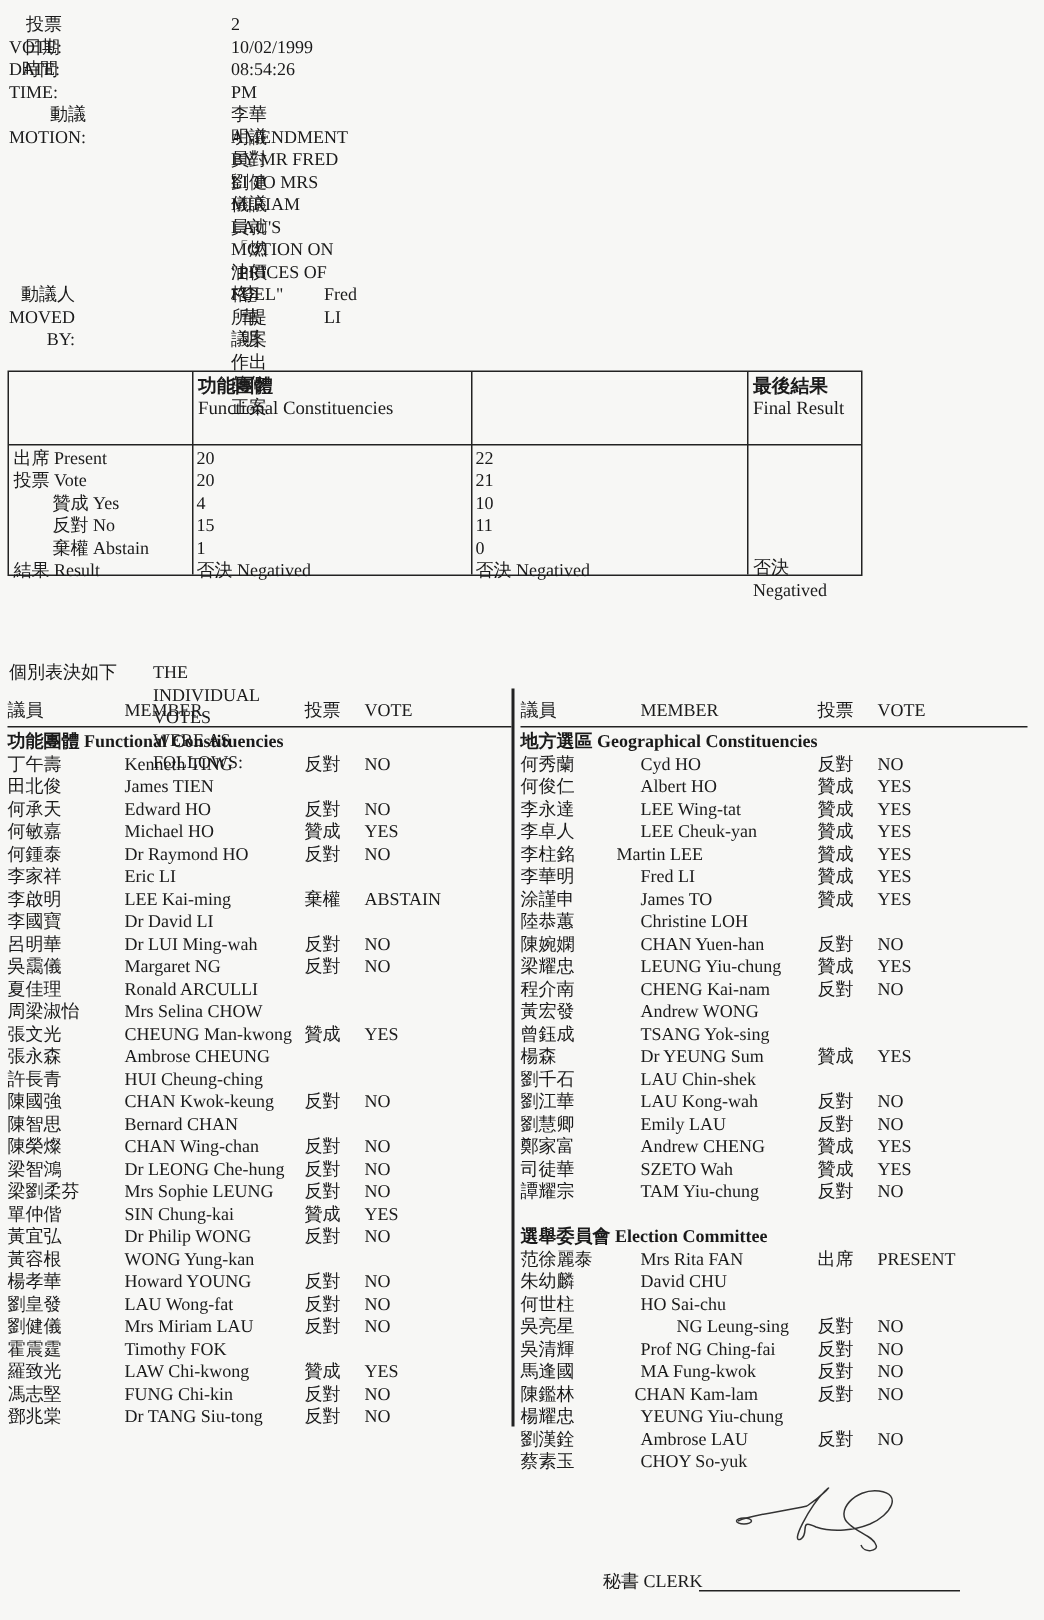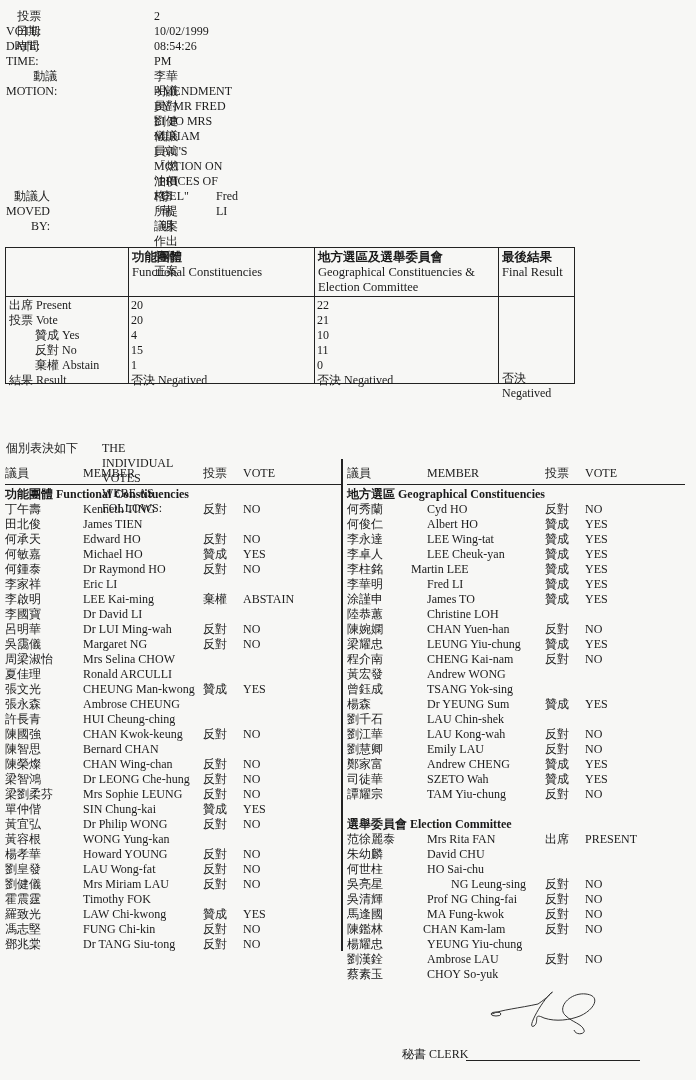--- a/index.html
+++ b/index.html
@@ -76,25 +76,20 @@
 <div class="summary">
   <div class="vline" style="left:122px"></div>
   <div class="vline" style="left:308px"></div>
   <div class="vline" style="left:492px"></div>
   <div class="hline"></div>
 
   <div class="colhead" style="left:126px">
     <div class="zh">功能團體</div>
     <div>Functional Constituencies</div>
   </div>
-  <div class="colhead" style="left:312px">
-    <div class="zh">地方選區及選舉委員會</div>
-    <div>Geographical Constituencies &amp;</div>
-    <div>Election Committee</div>
-  </div>
   <div class="colhead" style="left:496px">
     <div class="zh">最後結果</div>
     <div>Final Result</div>
   </div>
 
   <div class="rowlabels">
     <div class="line">出席 Present</div>
     <div class="line">投票 Vote</div>
     <div class="line indent">贊成 Yes</div>
     <div class="line indent">反對 No</div>
@@ -193,28 +188,28 @@
         <span class="c-vzh">反對</span>
         <span class="c-ven">NO</span>
       </div>
       <div class="row">
         <span class="c-zh">吳靄儀</span>
         <span class="c-en">Margaret NG</span>
         <span class="c-vzh">反對</span>
         <span class="c-ven">NO</span>
       </div>
       <div class="row">
+        <span class="c-zh">夏佳理</span>
+        <span class="c-en">Ronald ARCULLI</span>
+        <span class="c-vzh"></span>
+        <span class="c-ven"></span>
+      </div>
+      <div class="row">
         <span class="c-zh">周梁淑怡</span>
         <span class="c-en">Mrs Selina CHOW</span>
-        <span class="c-vzh"></span>
-        <span class="c-ven"></span>
-      </div>
-      <div class="row">
-        <span class="c-zh">夏佳理</span>
-        <span class="c-en">Ronald ARCULLI</span>
         <span class="c-vzh"></span>
         <span class="c-ven"></span>
       </div>
       <div class="row">
         <span class="c-zh">張文光</span>
         <span class="c-en">CHEUNG Man-kwong</span>
         <span class="c-vzh">贊成</span>
         <span class="c-ven">YES</span>
       </div>
       <div class="row">

